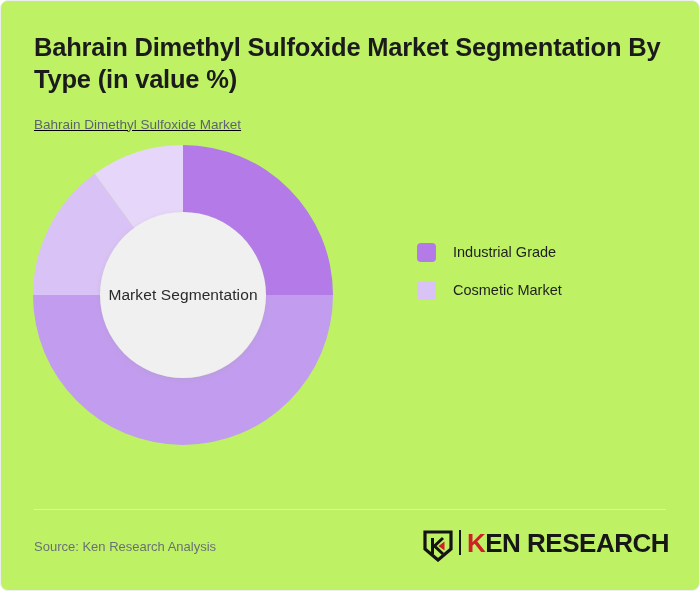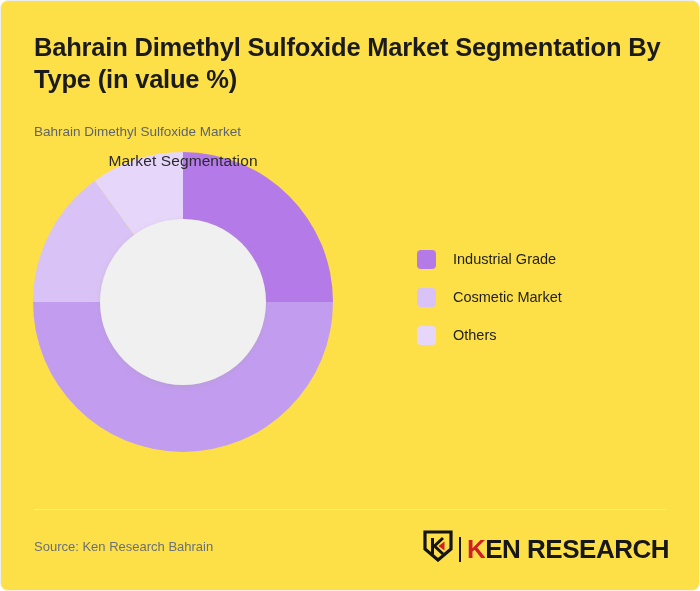--- a/index.html
+++ b/index.html
@@ -12,40 +12,41 @@
     background: #ffffff;
     font-family: "Liberation Sans", sans-serif;
     overflow: hidden;
   }
 
   .card {
     position: relative;
     box-sizing: border-box;
     width: 700px;
     height: 591px;
-    background: #fde047;
+    background: #bef264;
     border: 1px solid #eceef0;
     border-radius: 8px;
     padding: 0;
   }
 
   
   .header {
     padding: 30px 36px 0 33px;
   }
   .chart-title {
     margin: 0;
     font-size: 25.5px;
     line-height: 1.27;
     font-weight: bold;
     color: #1b1b1b;
     letter-spacing: -0.2px;
   }
   .subtitle-block {
-    margin-top: 26px;
+    margin-top: 19px;
+    text-decoration: underline;
   }
   .subtitle-line {
     font-size: 13.5px;
     line-height: 1.52;
     color: #5d6470;
   }
 
   
   .chart-area {
     position: relative;
@@ -66,20 +67,21 @@
     height: 300px;
     overflow: visible;
   }
   .center-label {
     position: absolute;
     left: 0;
     top: 0;
     width: 300px;
     height: 300px;
     display: flex;
+    align-items: center;
     justify-content: center;
     pointer-events: none;
   }
   .center-label span {
     font-size: 15.5px;
     color: #2a2a2a;
     letter-spacing: 0.1px;
   }
 
   
@@ -125,21 +127,21 @@
     display: flex;
     align-items: center;
     justify-content: space-between;
   }
   .source-text {
     font-size: 13px;
     color: #6a7078;
   }
   .brand {
     display: flex;
-    align-items: flex-end;
+    align-items: flex-start;
     gap: 6px;
   }
   .brand-mark {
     display: block;
   }
   .brand-bar {
     width: 2px;
     height: 25px;
     background: #171717;
   }
@@ -189,32 +191,28 @@
 
     <div class="legend" id="legend">
         <div class="legend-item">
           <div class="legend-swatch" style="background: rgb(180, 122, 232);"></div>
           <div class="legend-label">Industrial Grade</div>
         </div>
         <div class="legend-item">
           <div class="legend-swatch" style="background: rgb(217, 194, 245);"></div>
           <div class="legend-label">Cosmetic Market</div>
         </div>
-        <div class="legend-item">
-          <div class="legend-swatch" style="background: rgb(230, 214, 250);"></div>
-          <div class="legend-label">Others</div>
-        </div>
       </div>
 
   </div>
 
   <div class="divider"></div>
 
   <div class="footer">
-    <div class="source-text">Source: Ken Research Bahrain</div>
+    <div class="source-text">Source: Ken Research Analysis</div>
     <div class="brand">
       <svg class="brand-mark" width="30" height="32" viewBox="0 0 30 32">
         <path d="M2 2 H28 V19 L15 30 L2 19 Z" fill="none" stroke="#141414" stroke-width="3.2"></path>
         <path d="M9.5 8 V24" stroke="#141414" stroke-width="3" fill="none"></path>
         <path d="M20 8 L11.5 16 L20 24" stroke="#141414" stroke-width="3" fill="none"></path>
         <path d="M21.5 11.5 L21.5 20.5 L15.5 16 Z" fill="#cf2027"></path>
       </svg>
       <div class="brand-bar"></div>
       <div class="brand-word"><span class="k-red">K</span><span>EN RESEARCH</span></div>
     </div>

